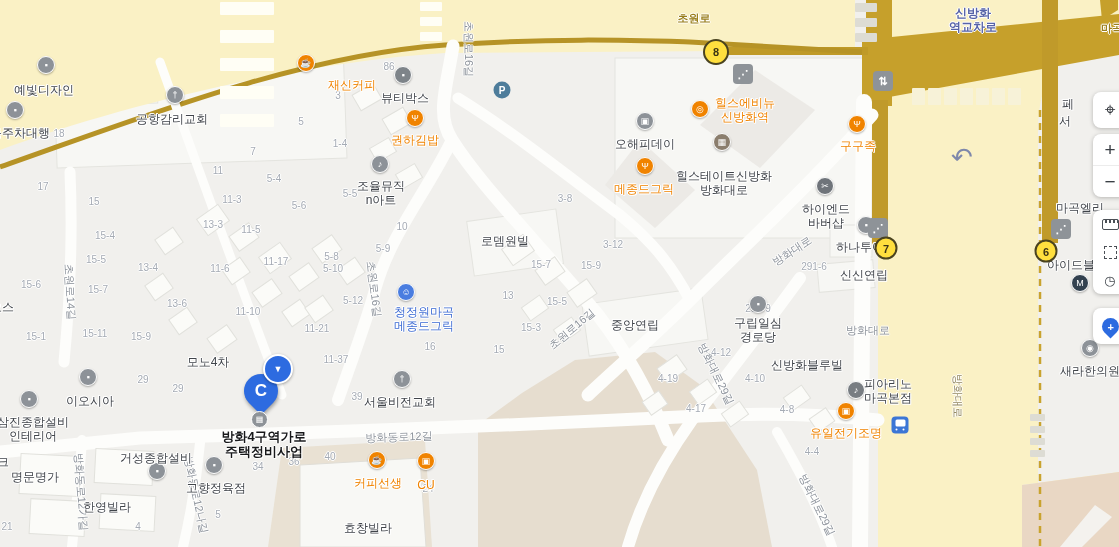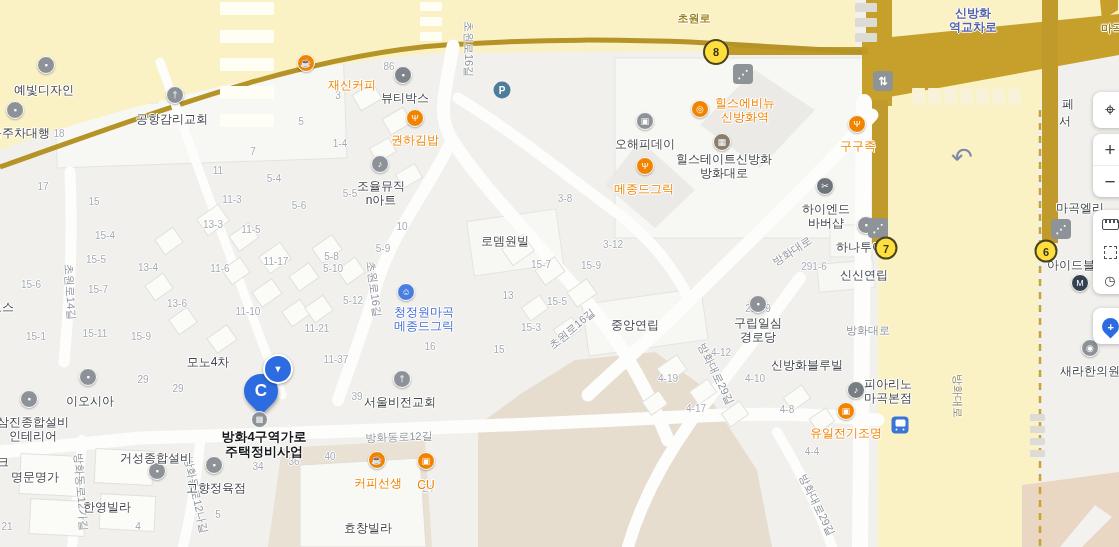--- a/index.html
+++ b/index.html
@@ -231,21 +231,21 @@
     <div class="pin-ico" style="left: 846px; top: 411px; background: rgb(240, 131, 0);">▣</div>
     <div class="poi orange" style="left: 846px; top: 426px;">
       <div>유일전기조명</div>
     </div>
     <div class="pin-ico" style="left: 406px; top: 292px; background: rgb(74, 125, 224);">☺</div>
     <div class="poi blue" style="left: 424px; top: 305px;">
       <div>청정원마곡</div>
       <div>메종드그릭</div>
     </div>
     <div class="pin-ico" style="left: 722px; top: 142px; background: rgb(139, 126, 109);">▦</div>
-    <div class="poi dark" style="left: 724px; top: 152px;">
+    <div class="poi dark" style="left: 724px; top: 169px;">
       <div>힐스테이트신방화</div>
       <div>방화대로</div>
     </div>
     <div class="pin-ico" style="left: 645px; top: 121px; background: rgb(141, 146, 152);">▣</div>
     <div class="poi dark" style="left: 645px; top: 137px;">
       <div>오해피데이</div>
     </div>
     <div class="pin-ico" style="left: 403px; top: 75px; background: rgb(126, 132, 137);">▪</div>
     <div class="poi dark" style="left: 405px; top: 91px;">
       <div>뷰티박스</div>

